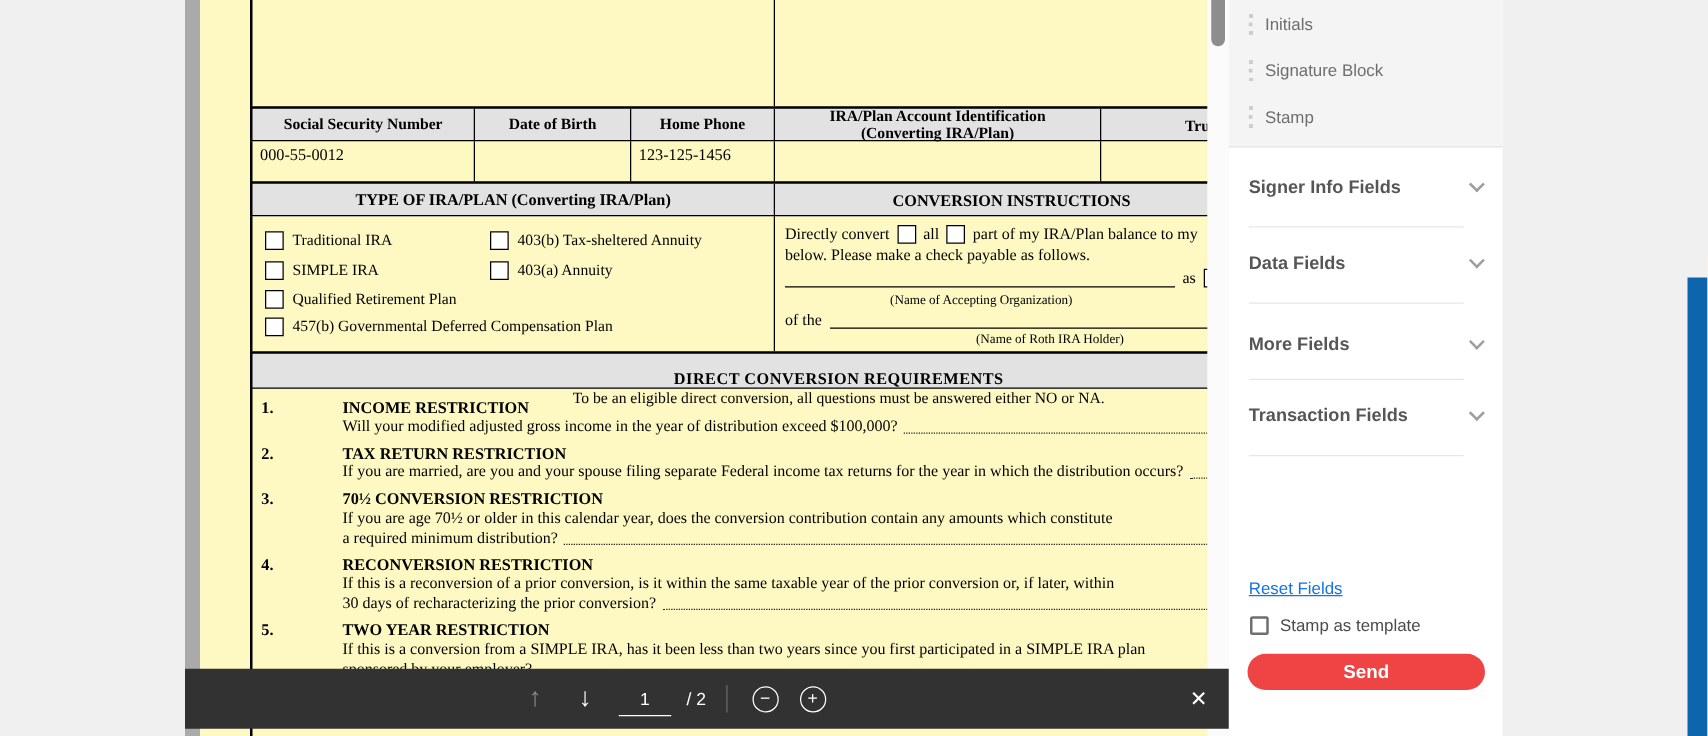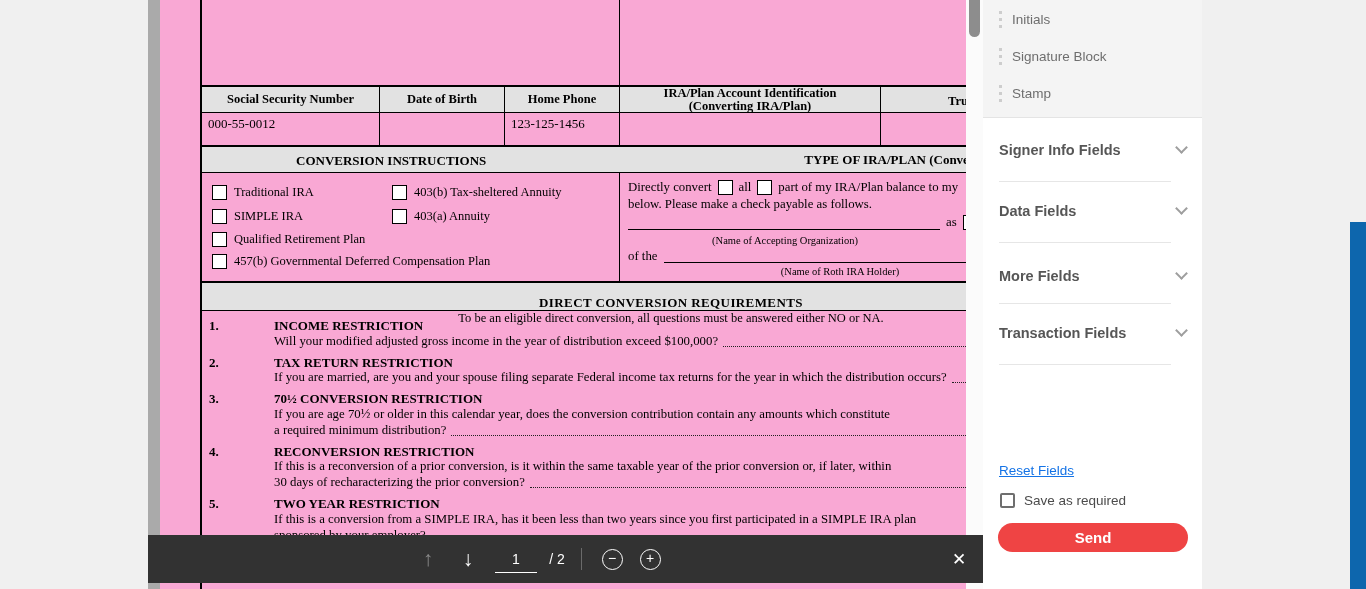--- a/index.html
+++ b/index.html
@@ -1,21 +1,21 @@
 <!DOCTYPE html>
 <html><head>
 <meta charset="utf-8">
 <style>
   * { margin:0; padding:0; box-sizing:border-box; }
   html,body { width:1366px; height:589px; overflow:hidden; }
   body { background:#f0f0f0; font-family:"Liberation Sans", sans-serif; position:relative; }
 
   
   .viewer-edge { position:absolute; left:148px; top:0; width:12px; height:589px; background:#aaaaaa; }
-  .page { position:absolute; left:160px; top:0; width:806px; height:589px; background:#f9a8d4; overflow:hidden; }
+  .page { position:absolute; left:160px; top:0; width:806px; height:589px; background:#fef9c3; overflow:hidden; }
   .form { position:absolute; left:40px; top:0; width:940px; font-family:"Liberation Serif", serif; color:#000; }
 
   .row { position:absolute; left:0; width:940px; display:flex; border-left:2px solid #000; }
   .r-top     { top:0;  height:85px; }
   .r-head    { top:85px;  height:28px; border-top:2px solid #000; border-bottom:1px solid #000; background:#e2e2e2; }
   .r-vals    { top:113px; height:44px;text-decoration:underline; }
   .r-type    { top:145px; height:28px; border-top:2px solid #000; border-bottom:1px solid #000; background:#e2e2e2; }
   .r-opts    { top:173px; height:108px; }
   .r-band    { top:281px; height:30px; border-top:2px solid #000; border-bottom:1px solid #000; background:#e2e2e2; display:block; text-align:center; }
   .r-quest   { top:311px; height:278px; display:block; padding:7px 0 0 4px; }
@@ -136,26 +136,26 @@
         </div>
       <div class="cell c2"></div>
       <div class="cell c3">
           <span class="val">123-125-1456</span>
         </div>
       <div class="cell c4"></div>
       <div class="cell cl"></div>
     </div>
 
     <div class="row r-type">
+      <div class="cell c-half type-title">
+          <span>TYPE OF IRA/PLAN (Converting IRA/Plan)</span>
+        </div>
       <div class="cell cl">
         <span class="conv-title">CONVERSION INSTRUCTIONS</span>
       </div>
-      <div class="cell c-half type-title">
-          <span>TYPE OF IRA/PLAN (Converting IRA/Plan)</span>
-        </div>
     </div>
 
     <div class="row r-opts">
       <div class="cell c-half">
         <div class="opt" style="left:10px; top:12px;">
           <span class="cb"></span>
           <span>Traditional IRA</span>
         </div>
         <div class="opt" style="left:10px; top:36px;">
           <span class="cb"></span>
@@ -332,19 +332,19 @@
   <div class="section" style="top:321px;">
     <span class="sec-label">Transaction Fields</span>
     <span class="chev"></span>
   </div>
   <div class="sec-sep" style="top:364px;"></div>
 
   <a class="reset-link" style="color: rgb(20, 115, 230);">Reset Fields</a>
 
   <div class="save-row">
     <span class="save-cb"></span>
-    <span class="save-label">Save as required</span>
+    <span class="save-label">Stamp as template</span>
   </div>
 
   <button class="send-btn" style="background: #ef4444;">Send</button>
 </div>
 
 <div class="edge-bar" style="background: rgb(13, 102, 173);"></div>
 
 </body></html>

